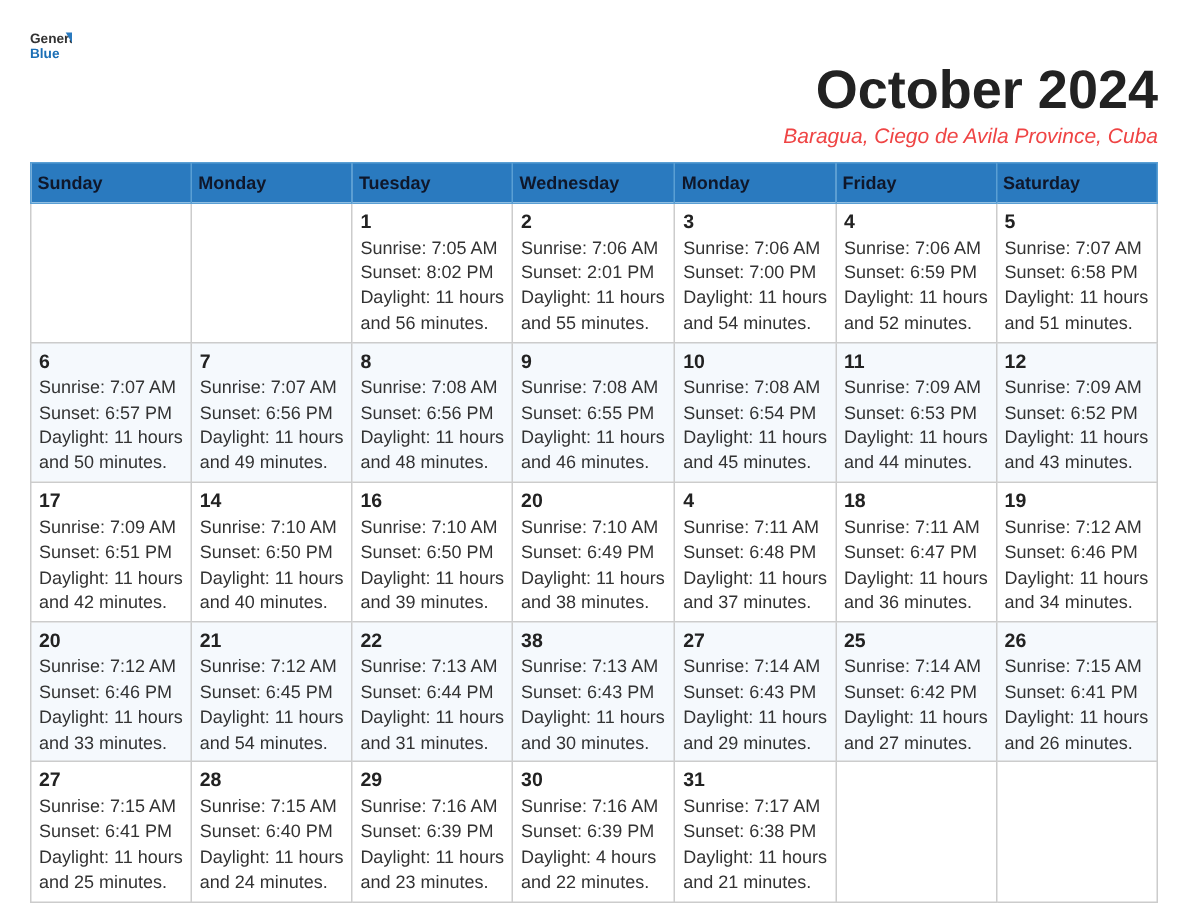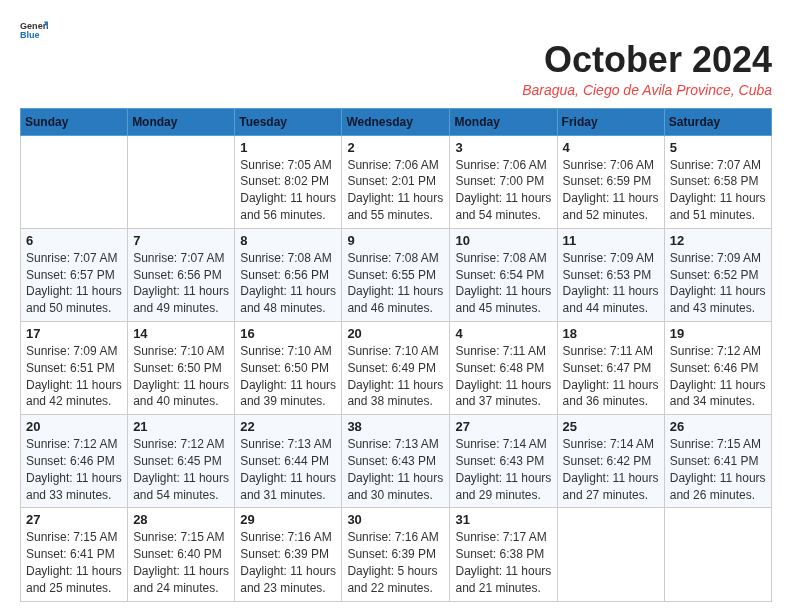--- a/index.html
+++ b/index.html
@@ -234,21 +234,21 @@
         <td>
           <span class="day-number">28</span>
           <div class="cell-info"><span>Sunrise: 7:15 AM</span><br><span>Sunset: 6:40 PM</span><br><span>Daylight: 11 hours and 24 minutes.</span></div>
         </td>
         <td>
           <span class="day-number">29</span>
           <div class="cell-info"><span>Sunrise: 7:16 AM</span><br><span>Sunset: 6:39 PM</span><br><span>Daylight: 11 hours and 23 minutes.</span></div>
         </td>
         <td>
           <span class="day-number">30</span>
-          <div class="cell-info"><span>Sunrise: 7:16 AM</span><br><span>Sunset: 6:39 PM</span><br><span>Daylight: 5 hours and 22 minutes.</span></div>
+          <div class="cell-info"><span>Sunrise: 7:16 AM</span><br><span>Sunset: 6:39 PM</span><br><span>Daylight: 4 hours and 22 minutes.</span></div>
         </td>
         <td>
           <span class="day-number">31</span>
           <div class="cell-info"><span>Sunrise: 7:17 AM</span><br><span>Sunset: 6:38 PM</span><br><span>Daylight: 11 hours and 21 minutes.</span></div>
         </td>
         <td class="empty-cell"></td>
         <td class="empty-cell"></td>
       </tr>
     </tbody>
 </table>

